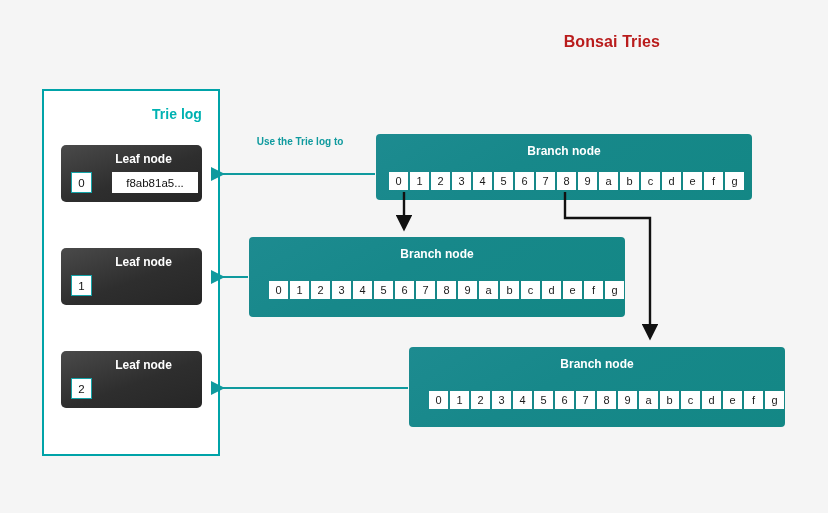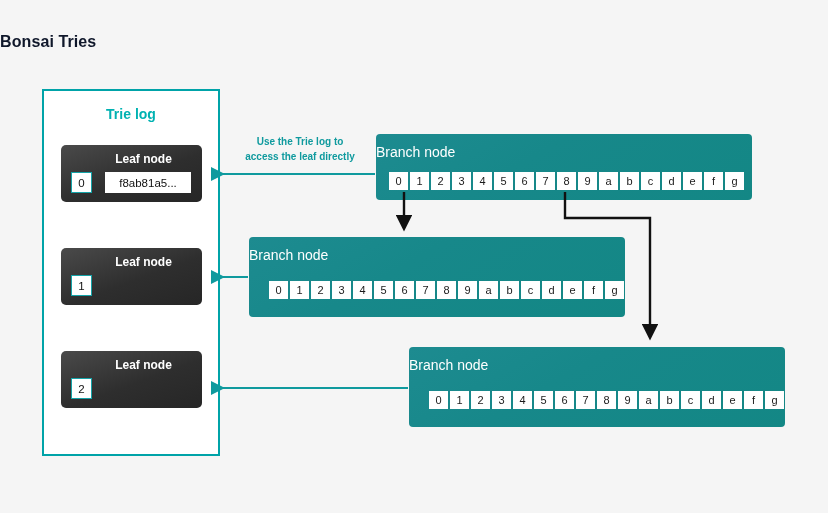--- a/index.html
+++ b/index.html
@@ -19,24 +19,24 @@
     left: 0; top: 0;
     width: 828px;
     height: 513px;
   }
 
   
   .title {
     position: absolute;
     left: 0; top: 33px;
     width: 660px;
-    text-align: left;
+    text-align: right;
     font-size: 16px;
     font-weight: bold;
-    color: #0f172a;
+    color: #b91c1c;
     letter-spacing: 0.1px;
   }
   .subtitle {
     position: absolute;
     left: 0; top: 54px;
     width: 828px;
     text-align: center;
     font-size: 14px;
     font-weight: bold;
     color: #1a1a1a;
@@ -53,20 +53,21 @@
     box-sizing: border-box;
   }
   .trielog-title {
     position: absolute;
     left: 42px; top: 106px;
     width: 178px;
     text-align: center;
     font-size: 14px;
     font-weight: bold;
     color: #00b2b2;
+    padding-left: 46px;
   }
 
   
   .leaf {
     position: absolute;
     left: 61px;
     width: 141px;
     height: 57px;
     border-radius: 5px;
     background: linear-gradient(160deg, #4a4a4a 0%, #2e2e2e 55%, #262626 100%);
@@ -93,43 +94,44 @@
     border: 1.5px solid #14a3a8;
     box-sizing: border-box;
     font-size: 11.5px;
     color: #111111;
     display: flex;
     align-items: center;
     justify-content: center;
   }
   .leaf-hash {
     position: absolute;
-    left: 44px; top: 27px;
+    left: 51px; top: 27px;
     width: 86px;
     height: 21px;
     background: #ffffff;
     font-size: 11.5px;
     color: #111111;
     display: flex;
     align-items: center;
     justify-content: center;
   }
 
   
   .branch {
     position: absolute;
     border-radius: 4px;
     background: linear-gradient(150deg, #1d8b90 0%, #17888a 40%, #138785 100%);
   }
   .branch-title {
     position: absolute;
     left: 0; top: 10px;
     width: 100%;
-    font-size: 14px;
-    font-weight: normal;
+    text-align: center;
+    font-size: 12px;
+    font-weight: bold;
     color: #ffffff;
   }
   .cells {
     position: absolute;
     display: flex;
     gap: 2px;
   }
   .cell {
     width: 19px;
     height: 18px;
@@ -191,21 +193,20 @@
     <div class="leaf-index">1</div>
   </div>
 
   <div class="leaf leaf-2">
     <div class="leaf-label">Leaf node</div>
     <div class="leaf-index">2</div>
   </div>
 
   <div class="annotation">
     <div>Use the Trie log to</div>
-    <div>access the leaf directly</div>
   </div>
 
   <div class="branch branch-1">
     <div class="branch-title">Branch node</div>
     <div class="cells">
       <div class="cell">0</div>
       <div class="cell">1</div>
       <div class="cell">2</div>
       <div class="cell">3</div>
       <div class="cell">4</div>

